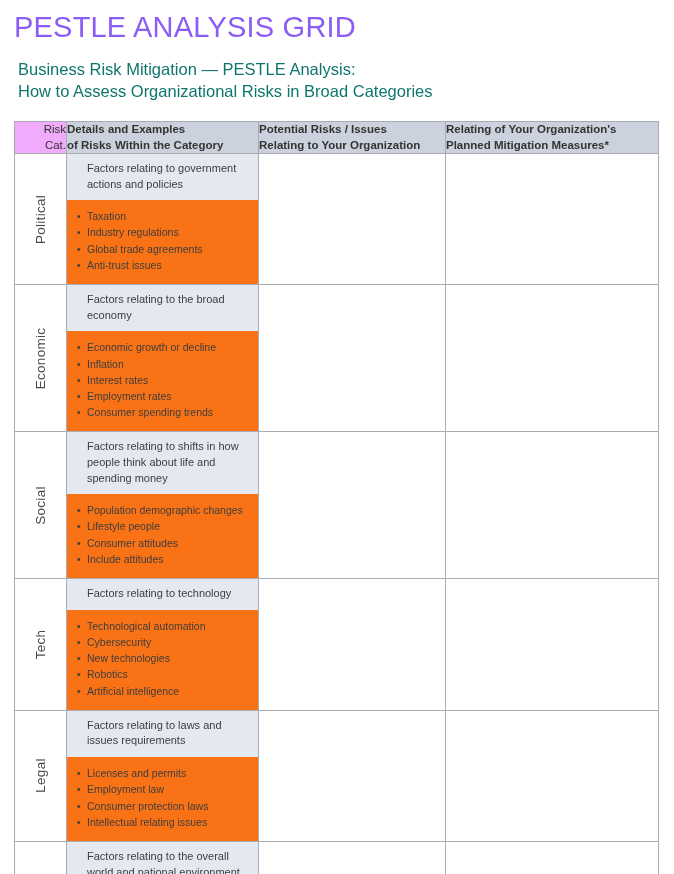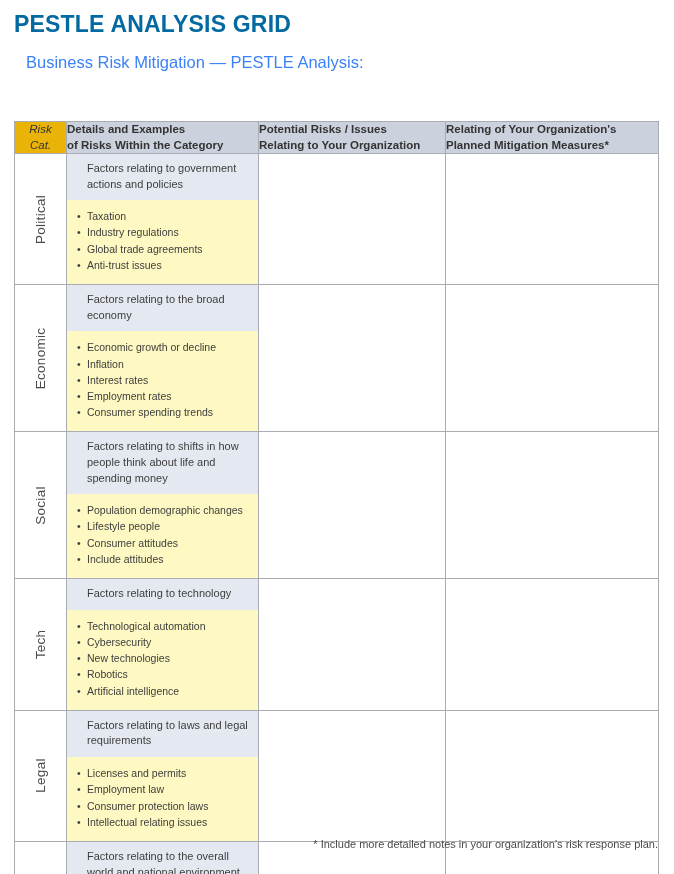--- a/index.html
+++ b/index.html
@@ -21,33 +21,33 @@
     height: 874px;
     box-sizing: border-box;
     padding: 0;
   }
 
   
   .title-block {
     padding: 12px 14px 0 14px;
   }
   .main-title {
-    font-size: 23px;
-    font-weight: bold;
-    color: #0369a1;
+    font-size: 29px;
+    font-weight: normal;
+    color: #8b5cf6;
     letter-spacing: 0.2px;
     line-height: 1.1;
     margin: 0 0 14px 0;
   }
   .subtitle {
     font-size: 16.5px;
     font-weight: normal;
-    color: #3b82f6;
+    color: #0f766e;
     line-height: 1.35;
-    margin: 12px;
+    margin: 4px;
   }
   .subtitle-line { display: block; }
 
   
   .grid-wrap {
     position: absolute;
     left: 14px;
     top: 121px;
     width: 644px;
   }
@@ -63,29 +63,28 @@
   }
 
   
   col.c-cat  { width: 52px; }
   col.c-det  { width: 192px; }
   col.c-risk { width: 187px; }
   col.c-sum  { width: 213px; }
 
   
   th.h-cat {
-    background: #eab308;
+    background: #f0abfc;
     font-weight: normal;
     font-size: 11.5px;
     color: #333333;
-    text-align: center;
+    text-align: right;
     line-height: 1.35;
     padding: 6px 3px 7px 3px;
     vertical-align: top;
-    font-style: italic;
   }
   th.h-col {
     background: #ccd2dd;
     font-weight: bold;
     font-size: 11.5px;
     color: #333333;
     text-align: left;
     line-height: 1.35;
     padding: 6px 8px 7px 8px;
     vertical-align: top;
@@ -120,21 +119,21 @@
     padding: 0;
   }
   .det-desc {
     background: #e4e8f0;
     font-size: 11px;
     line-height: 1.42;
     color: #3d3d3d;
     padding: 7px 10px 8px 20px;
   }
   .det-bullets {
-    background: #fef9c3;
+    background: #f97316;
     padding: 9px 10px 10px 10px;
   }
   ul.blist {
     margin: 0;
     padding: 0;
     list-style: none;
   }
   ul.blist li {
     font-size: 10.5px;
     line-height: 1.45;
@@ -168,20 +167,21 @@
 </style>
 </head>
 <body>
 
 <div class="page">
 
   <div class="title-block">
     <h1 class="main-title">PESTLE ANALYSIS GRID</h1>
     <div class="subtitle">
       <span class="subtitle-line">Business Risk Mitigation — PESTLE Analysis:</span>
+      <span class="subtitle-line">How to Assess Organizational Risks in Broad Categories</span>
     </div>
   </div>
 
   <div class="grid-wrap">
     <table class="pestle">
       <colgroup>
         <col class="c-cat">
         <col class="c-det">
         <col class="c-risk">
         <col class="c-sum">
@@ -289,21 +289,21 @@
             <td class="fill-cell"></td>
             <td class="fill-cell"></td>
           </tr>
           <tr>
             <td class="cat-cell">
               <div class="cat-inner">
                 <span class="cat-rot">Legal</span>
               </div>
             </td>
             <td class="det-cell">
-              <div class="det-desc">Factors relating to laws and legal requirements</div>
+              <div class="det-desc">Factors relating to laws and issues requirements</div>
               <div class="det-bullets">
                 <ul class="blist">
                   <li><span class="bul">•</span><span class="btxt">Licenses and permits</span></li>
                   <li><span class="bul">•</span><span class="btxt">Employment law</span></li>
                   <li><span class="bul">•</span><span class="btxt">Consumer protection laws</span></li>
                   <li><span class="bul">•</span><span class="btxt">Intellectual relating issues</span></li>
                 </ul>
               </div>
             </td>
             <td class="fill-cell"></td>
@@ -316,15 +316,14 @@
             <td class="det-cell">
               <div class="det-desc">Factors relating to the overall world and national environment, including climate change</div>
             </td>
             <td class="fill-cell"></td>
             <td class="fill-cell"></td>
           </tr>
         </tbody>
     </table>
   </div>
 
-  <div class="footnote">* Include more detailed notes in your organization’s risk response plan.</div>
 
 </div>
 
 </body></html>

